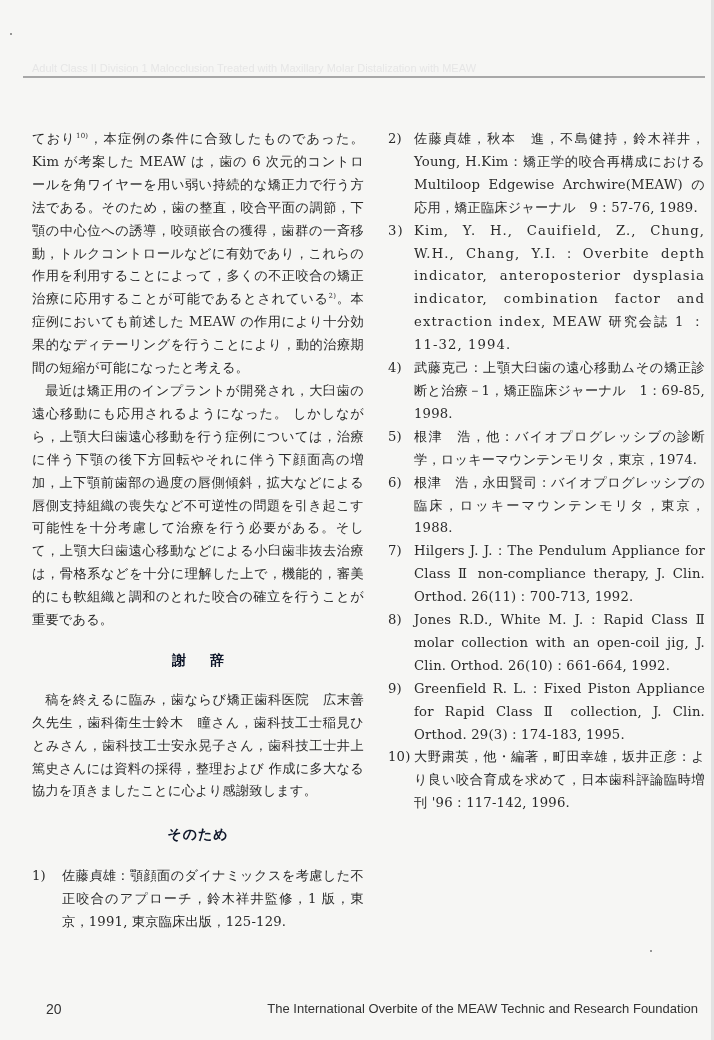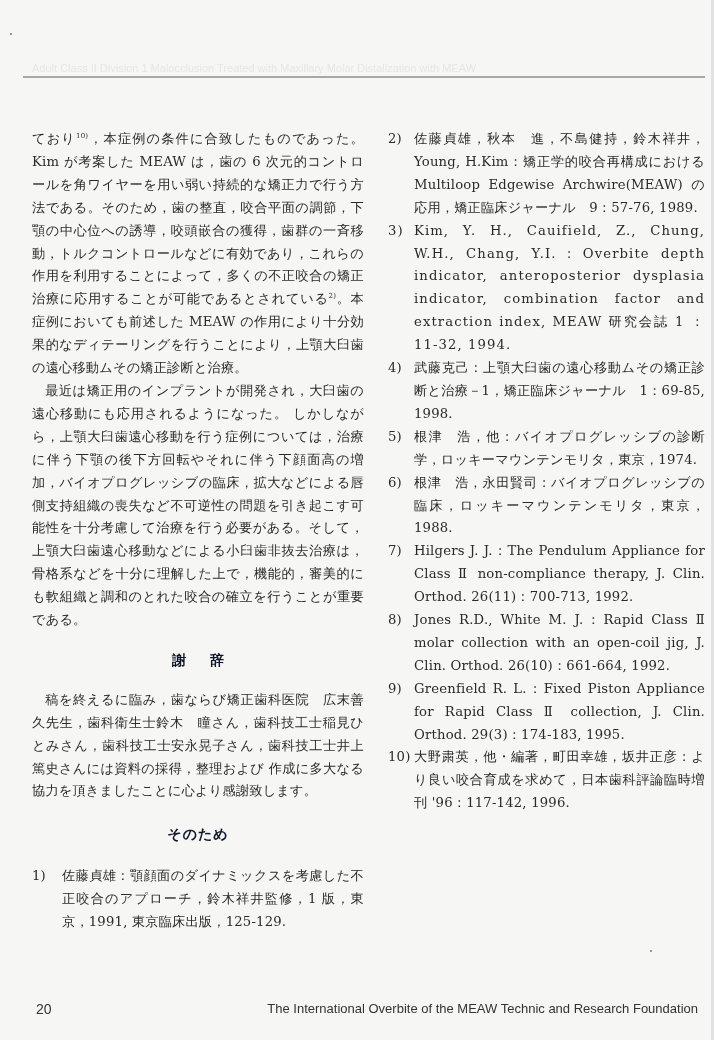--- a/index.html
+++ b/index.html
@@ -38,35 +38,35 @@
   .col-right {
     position: absolute; left: 388px; top: 128px; width: 317px;
     font-size: 13.2px; line-height: 22.9px; letter-spacing: 0.2px;
   }
   .col-right .ref { padding-left: 26px; }
   .col-right .ref.wide { letter-spacing: 1.1px; }
   .footer {
     position: absolute; top: 1001px; left: 0; width: 714px;
     font-family: "Liberation Sans", sans-serif; font-size: 14px; color: #333;
   }
-  .page-num { position: absolute; left: 36px; top: 0; }
+  .page-num { position: absolute; left: 46px; top: 0; }
   .journal { position: absolute; right: 16px; top: 0; font-size: 13px; }
   .edge { position: absolute; right: 0; top: 0; width: 3px; height: 1040px; background: #e2e2e2; }
 </style>
 </head>
 <body>
 
 <div class="running-head">Adult Class II Division 1 Malocclusion Treated with Maxillary Molar Distalization with MEAW</div>
 <div class="head-rule"></div>
 <div class="speck" style="left:10px;top:33px;"></div>
 <div class="speck" style="left:650px;top:950px;"></div>
 
 <div class="col-left">
-  <p><span>ており</span><sup>10)</sup><span>，本症例の条件に合致したものであった。Kim が考案した MEAW は，歯の 6 次元的コントロールを角ワイヤーを用い弱い持続的な矯正力で行う方法である。そのため，歯の整直，咬合平面の調節，下顎の中心位への誘導，咬頭嵌合の獲得，歯群の一斉移動，トルクコントロールなどに有効であり，これらの作用を利用することによって，多くの不正咬合の矯正治療に応用することが可能であるとされている</span><sup>2)</sup><span>。本症例においても前述した MEAW の作用により十分効果的なディテーリングを行うことにより，上顎大臼歯の遠心移動ムその矯正診断と治療。</span></p>
-  <p class="indent">最近は矯正用のインプラントが開発され，大臼歯の遠心移動にも応用されるようになった。 しかしながら，上顎大臼歯遠心移動を行う症例については，治療に伴う下顎の後下方回転やそれに伴う下顔面高の増加，バイオプログレッシブの臨床，拡大などによる唇側支持組織の喪失など不可逆性の問題を引き起こす可能性を十分考慮して治療を行う必要がある。そして，上顎大臼歯遠心移動などによる小臼歯非抜去治療は，骨格系などを十分に理解した上で，機能的，審美的にも軟組織と調和のとれた咬合の確立を行うことが重要である。</p>
+  <p><span>ており</span><sup>10)</sup><span>，本症例の条件に合致したものであった。Kim が考案した MEAW は，歯の 6 次元的コントロールを角ワイヤーを用い弱い持続的な矯正力で行う方法である。そのため，歯の整直，咬合平面の調節，下顎の中心位への誘導，咬頭嵌合の獲得，歯群の一斉移動，トルクコントロールなどに有効であり，これらの作用を利用することによって，多くの不正咬合の矯正治療に応用することが可能であるとされている</span><sup>2)</sup><span>。本症例においても前述した MEAW の作用により十分効果的なディテーリングを行うことにより，動的治療期間の短縮が可能になったと考える。</span></p>
+  <p class="indent">最近は矯正用のインプラントが開発され，大臼歯の遠心移動にも応用されるようになった。 しかしながら，上顎大臼歯遠心移動を行う症例については，治療に伴う下顎の後下方回転やそれに伴う下顔面高の増加，上下顎前歯部の過度の唇側傾斜，拡大などによる唇側支持組織の喪失など不可逆性の問題を引き起こす可能性を十分考慮して治療を行う必要がある。そして，上顎大臼歯遠心移動などによる小臼歯非抜去治療は，骨格系などを十分に理解した上で，機能的，審美的にも軟組織と調和のとれた咬合の確立を行うことが重要である。</p>
 
   <h3 class="section-title ack-title">謝辞</h3>
   <p class="indent">稿を終えるに臨み，歯ならび矯正歯科医院　広末善久先生，歯科衛生士鈴木　瞳さん，歯科技工士稲見ひとみさん，歯科技工士安永晃子さん，歯科技工士井上篤史さんには資料の採得，整理および 作成に多大なる協力を頂きましたことに心より感謝致します。</p>
 
   <h3 class="section-title refs-title">そのため</h3>
   <p class="ref"><span class="num">1)</span><span>佐藤貞雄：顎顔面のダイナミックスを考慮した不正咬合のアプローチ，鈴木祥井監修，1 版，東京，1991, 東京臨床出版，125-129.</span></p>
 </div>
 
 <div class="col-right">
   <p class="ref"><span class="num">2)</span><span>佐藤貞雄，秋本　進，不島健持，鈴木祥井，Young, H.Kim：矯正学的咬合再構成における Multiloop Edgewise Archwire(MEAW) の応用，矯正臨床ジャーナル　9：57-76, 1989.</span></p>

